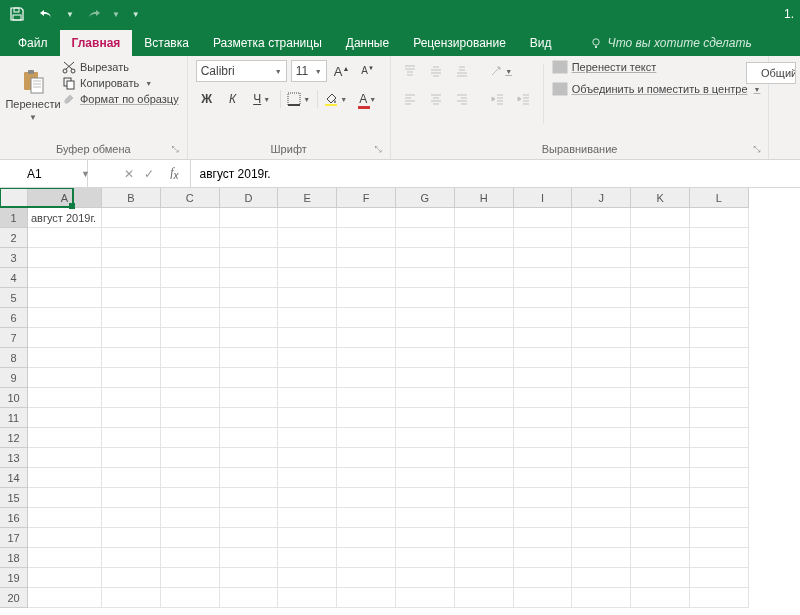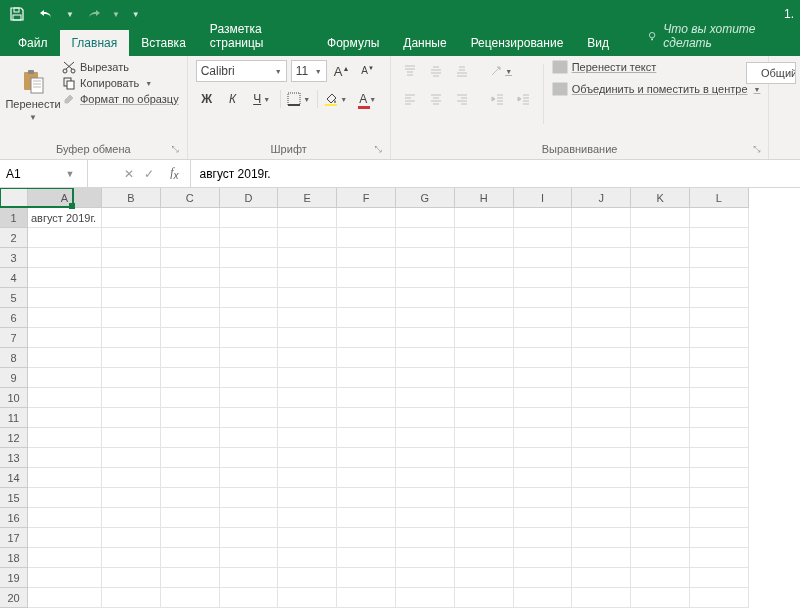--- a/index.html
+++ b/index.html
@@ -4,21 +4,21 @@
 <style>
 * { box-sizing: border-box; margin: 0; padding: 0; font-family: "Segoe UI", Arial, sans-serif; }
 body { width: 800px; height: 615px; background: #fff; overflow: hidden; font-size: 12px; color: #444; }
 
 .titlebar { background: #107c41; height: 28px; display: flex; align-items: center; padding: 0 6px; gap: 8px; }
 .titlebar .ico { width: 22px; height: 22px; display: flex; align-items: center; justify-content: center; color: #fff; }
 .titlebar .title-right { margin-left: auto; color: #fff; font-size: 12px; }
 
 .tabs { background: #107c41; height: 28px; display: flex; align-items: flex-end; padding: 0 6px; gap: 0; }
 .tab { color: #fff; font-size: 12px; padding: 6px 12px; cursor: pointer; }
-.tab.active { background: #f3f2f1; color: #0f766e; font-weight: 400; }
+.tab.active { background: #f3f2f1; color: #be185d; font-weight: 700; }
 .tell-me { margin-left: 18px; color: #d0e8dc; display: flex; align-items: center; gap: 6px; padding: 6px 8px; font-style: italic; }
 
 .ribbon { background: #f3f2f1; height: 104px; border-bottom: 1px solid #d6d6d6; display: flex; position: relative; }
 .rgroup { border-right: 1px solid #e1e1e1; padding: 4px 8px 2px 8px; display: flex; flex-direction: column; }
 .rgroup .body { display: flex; gap: 4px; flex: 1; }
 .rgroup .gtitle { text-align: center; color: #666; font-size: 11px; padding: 2px 0; position: relative; }
 .rgroup .gtitle .expand { position: absolute; right: 0; bottom: 2px; font-size: 9px; color: #888; }
 
 .bigbtn { display: flex; flex-direction: column; align-items: center; justify-content: center; width: 50px; height: 70px; gap: 2px; }
 .bigbtn .ic { width: 28px; height: 28px; }
@@ -31,21 +31,21 @@
 .disabled { color: #b0b0b0; text-decoration: underline; }
 .disabled svg path, .disabled svg rect { stroke: #c0c0c0; fill: #c0c0c0; }
 
 .font-name { width: 91px; height: 22px; border: 1px solid #c8c8c8; background: #fff; display: flex; align-items: center; padding: 0 4px; justify-content: space-between; }
 .font-size { width: 36px; height: 22px; border: 1px solid #c8c8c8; background: #fff; display: flex; align-items: center; padding: 0 4px; justify-content: space-between; }
 .btn { width: 22px; height: 22px; display: flex; align-items: center; justify-content: center; }
 .btn.w { width: 28px; }
 .dd-tiny { font-size: 7px; color: #666; margin-left: 2px; }
 
 .fmla-bar { height: 28px; border-bottom: 1px solid #d6d6d6; display: flex; align-items: center; background: #fff; }
-.name-box { width: 88px; border-right: 1px solid #d6d6d6; height: 100%; display: flex; align-items: center; }
+.name-box { width: 88px; border-right: 1px solid #d6d6d6; height: 100%; display: flex; align-items: center; padding-left: 21px; }
 .name-box input { border: none; width: 60px; padding: 0 6px; font-size: 12px; outline: none; }
 .name-box .dd { width: 20px; text-align: center; color: #888; font-size: 9px; }
 .fmla-btns { display: flex; align-items: center; border-right: 1px solid #d6d6d6; height: 100%; padding: 0 6px; gap: 10px; color: #888; }
 .fx { font-style: italic; font-family: "Times New Roman", serif; color: #666; padding: 0 6px; }
 .fmla-input { flex: 1; border: none; padding: 0 8px; font-size: 12px; outline: none; height: 100%; }
 
 .sheet { position: relative; width: 800px; overflow: hidden; }
 .corner { position: absolute; left: 0; top: 0; width: 28px; height: 20px; background: #eee; border-right: 1px solid #ccc; border-bottom: 1px solid #ccc; }
 .colhdrs { position: absolute; left: 28px; top: 0; height: 20px; display: flex; }
 .ch { width: 58.8px; background: #eee; border-right: 1px solid #ccc; border-bottom: 1px solid #ccc; text-align: center; font-size: 11px; line-height: 20px; color: #555; }
@@ -90,21 +90,20 @@
   <span style="color:#9cc9b4;font-size:8px">▼</span>
   <span style="color:#cde8da;font-size:8px;margin-left:4px">▼</span>
   <div class="title-right">1.</div>
 </div>
 
 <div class="tabs">
   <div class="tab">Файл</div>
   <div class="tab active">Главная</div>
   <div class="tab">Вставка</div>
   <div class="tab">Разметка страницы</div>
-  <div class="tab">Формулы</div>
   <div class="tab">Данные</div>
   <div class="tab">Рецензирование</div>
   <div class="tab">Вид</div>
   <div class="tell-me">
     <svg width="12" height="12" viewBox="0 0 12 12">
         <circle cx="6" cy="5" r="3.2" fill="none" stroke="#cde8da"></circle>
         <path d="M5 9h2v2H5z" fill="#cde8da"></path>
       </svg>
     <span>Что вы хотите сделать</span>
   </div>

